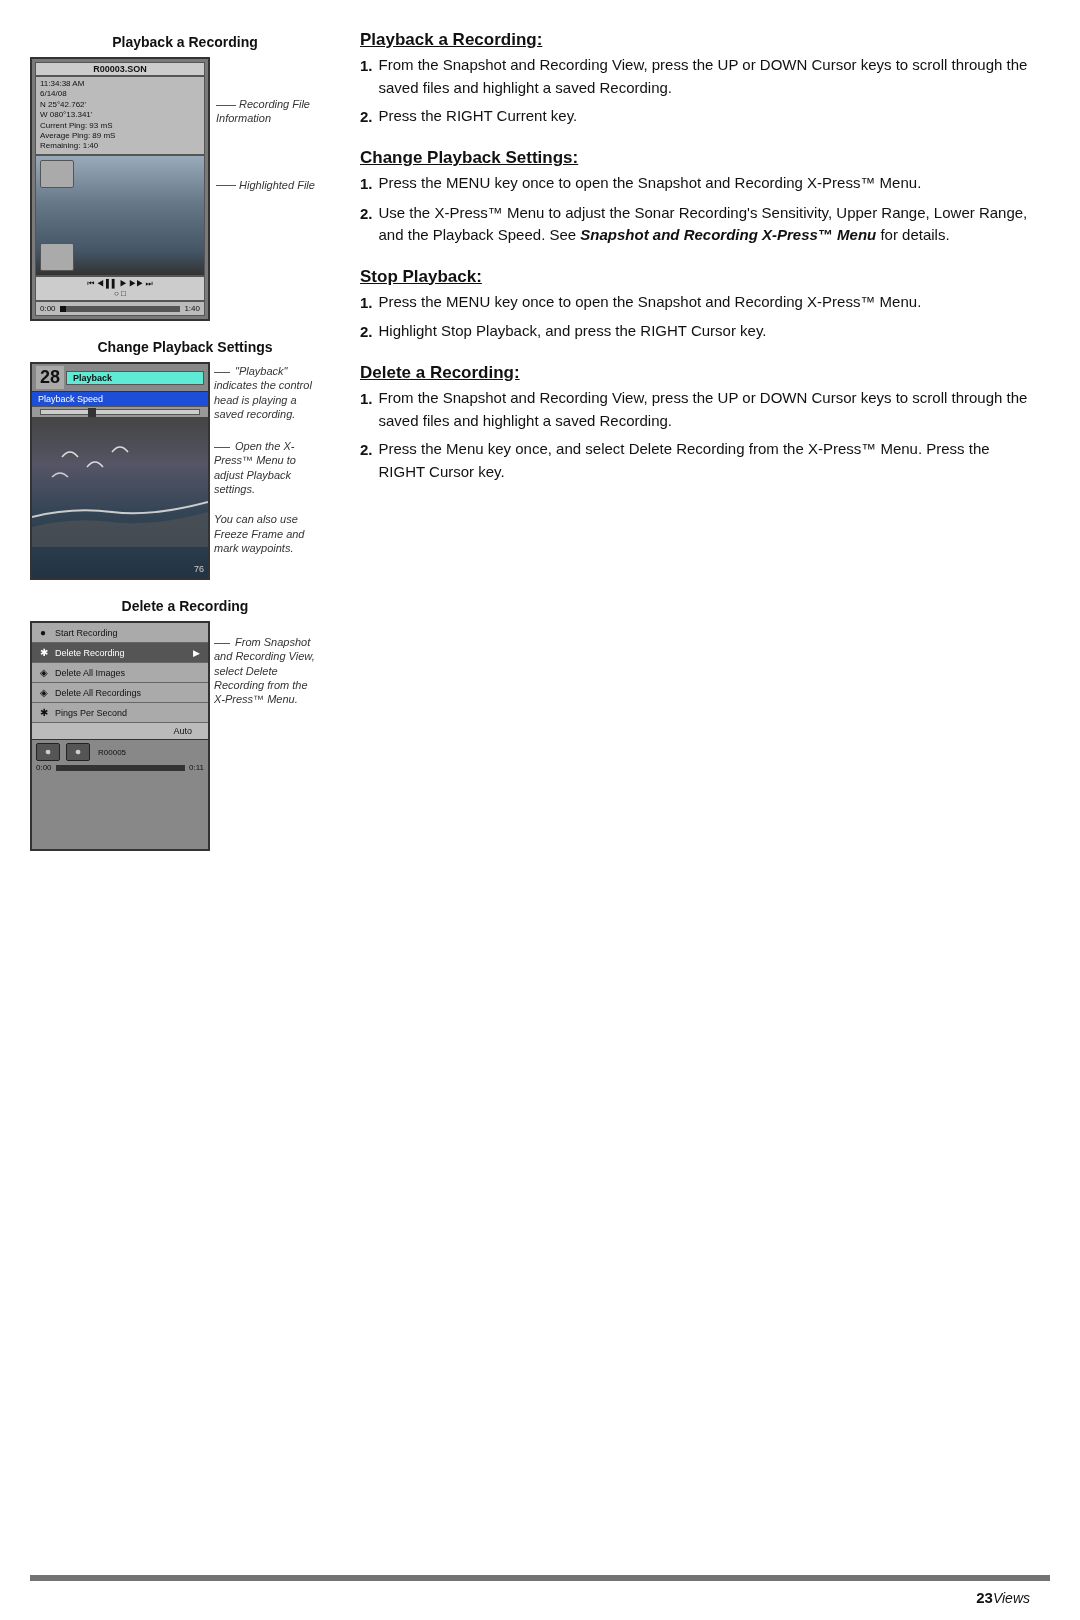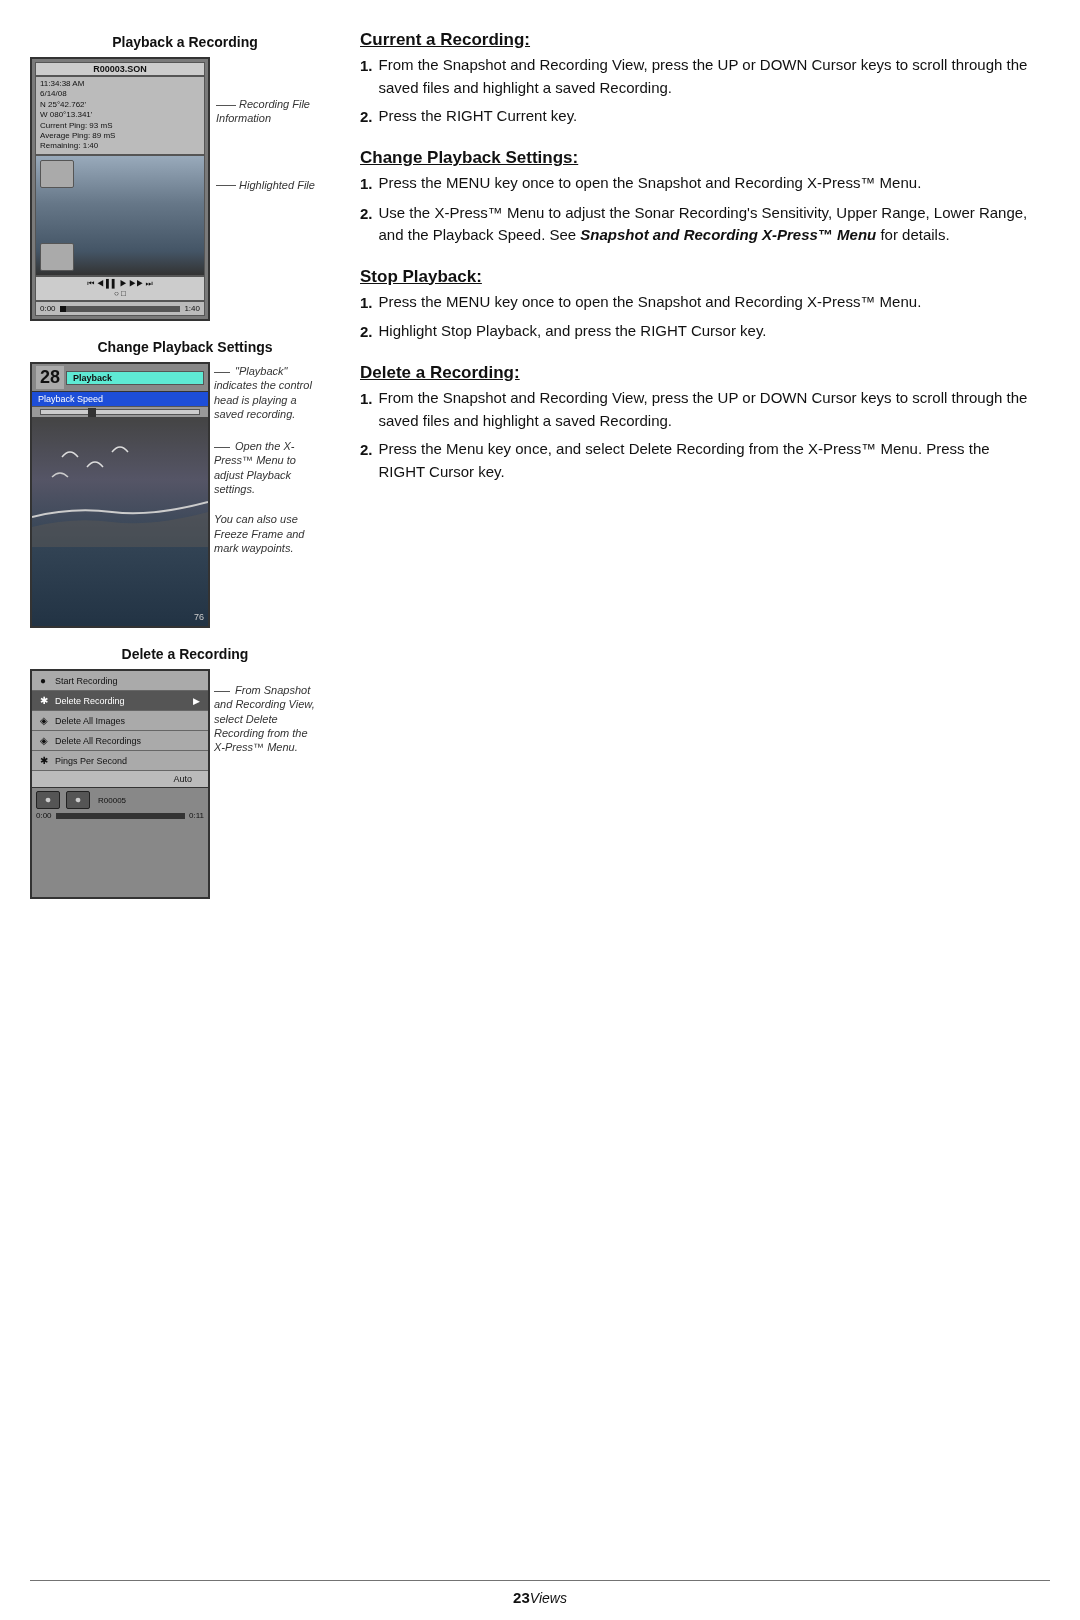--- a/index.html
+++ b/index.html
@@ -109,21 +109,21 @@
     }
     .timeline-fill {
       position: absolute;
       left: 0; top: 0; bottom: 0;
       width: 5%;
       background: #111;
     }
     
     .screen2 {
       width: 180px;
-      height: 266px;
+      height: 218px;
       background: #555;
       border: 2px solid #333;
       display: flex;
       flex-direction: column;
       padding: 0;
       font-size: 9px;
       color: #fff;
       overflow: hidden;
     }
     .screen2-header {
@@ -302,23 +302,23 @@
     .step-text {
       flex: 1;
       line-height: 1.5;
     }
     .bold-italic {
       font-weight: bold;
       font-style: italic;
     }
     
     .page-footer {
-      border-top: 1px solid #737373;
-      display: flex;
-      justify-content: center;
+      border-top: 6px solid #737373;
+      display: flex;
+      justify-content: flex-end;
       align-items: center;
       padding: 8px 20px 4px 20px;
       margin-top: 10px;
     }
     .footer-page {
       font-size: 15px;
       font-weight: bold;
     }
     .footer-section {
       font-size: 14px;
@@ -486,21 +486,21 @@
               <span class="ann-text">From Snapshot and Recording View, select Delete Recording from the X-Press™ Menu.</span>
             </div>
           </div>
         </div>
       </div>
     </div>
 
     <div class="right-col">
 
       <div class="section">
-        <div class="section-header">Current a Recording:</div>
+        <div class="section-header">Playback a Recording:</div>
         <div class="section-body">
           <div class="step">
             <span class="step-num">1.</span>
             <span class="step-text">From the Snapshot and Recording View, press the UP or DOWN Cursor keys to scroll through the saved files and highlight a saved Recording.</span>
           </div>
           <div class="step">
             <span class="step-num">2.</span>
             <span class="step-text">Press the RIGHT Current key.</span>
           </div>
         </div>

